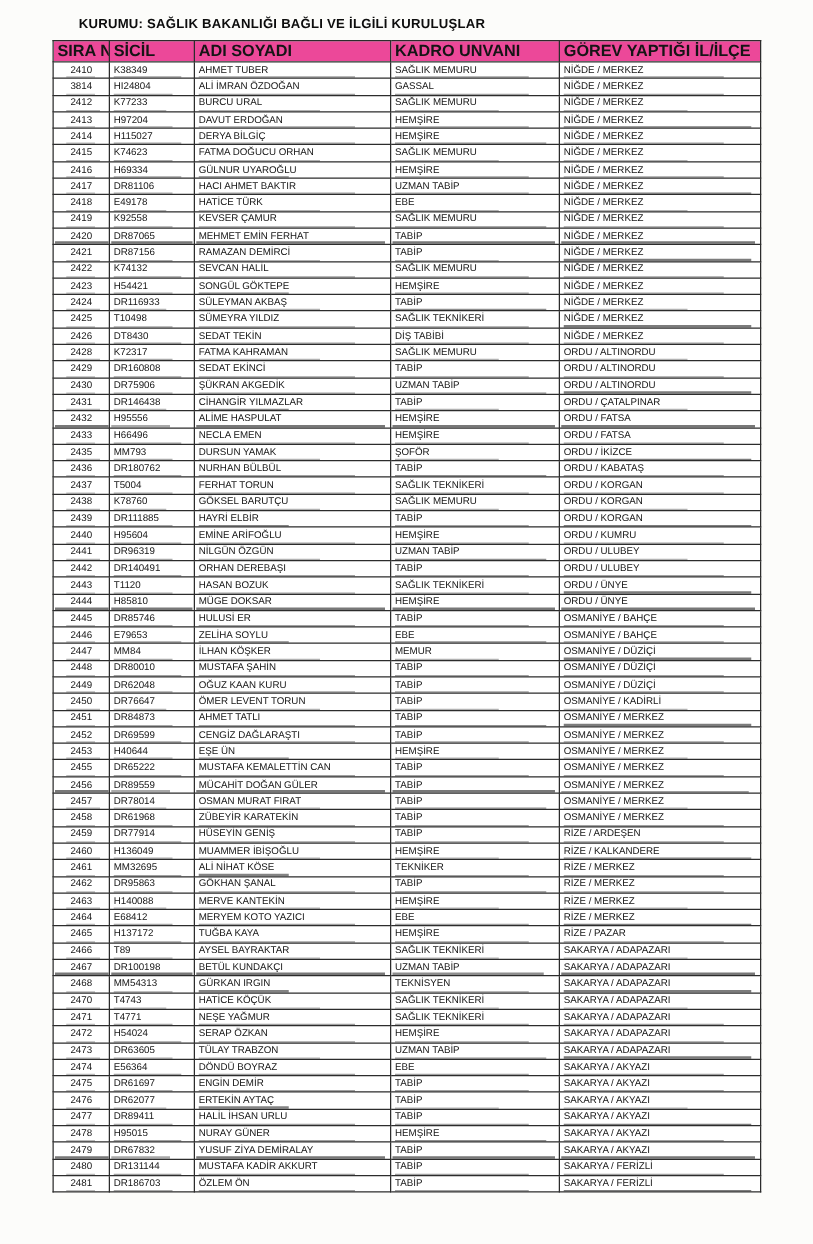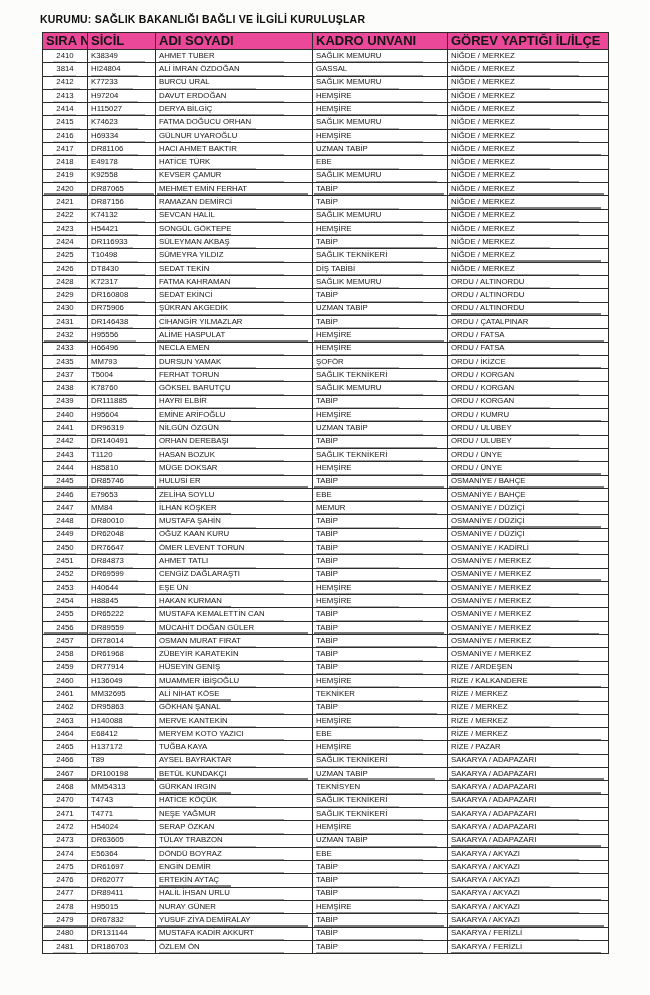--- a/index.html
+++ b/index.html
@@ -11,21 +11,21 @@
   }
   .page {
     position: relative;
     width: 650px;
     height: 995px;
     background: #fcfcfa;
     overflow: hidden;
   }
   .doc-title {
     position: absolute;
-    left: 40px;
+    left: 63px;
     top: 13px;
     font-size: 10.5px;
     font-weight: bold;
     letter-spacing: 0.2px;
     color: #0d0d0d;
     white-space: nowrap;
   }
   table.personnel {
     position: absolute;
     left: 42px;
@@ -261,20 +261,27 @@
           <td>ORDU / FATSA</td>
         </tr>
         <tr>
           <td>2435</td>
           <td>MM793</td>
           <td>DURSUN YAMAK</td>
           <td>ŞOFÖR</td>
           <td>ORDU / İKİZCE</td>
         </tr>
         <tr>
+          <td>2436</td>
+          <td>DR180762</td>
+          <td>NURHAN BÜLBÜL</td>
+          <td>TABİP</td>
+          <td>ORDU / KABATAŞ</td>
+        </tr>
+        <tr>
           <td>2437</td>
           <td>T5004</td>
           <td>FERHAT TORUN</td>
           <td>SAĞLIK TEKNİKERİ</td>
           <td>ORDU / KORGAN</td>
         </tr>
         <tr>
           <td>2438</td>
           <td>K78760</td>
           <td>GÖKSEL BARUTÇU</td>
@@ -380,27 +387,20 @@
           <td>OSMANİYE / MERKEZ</td>
         </tr>
         <tr>
           <td>2453</td>
           <td>H40644</td>
           <td>EŞE ÜN</td>
           <td>HEMŞİRE</td>
           <td>OSMANİYE / MERKEZ</td>
         </tr>
         <tr>
-          <td>2454</td>
-          <td>H88845</td>
-          <td>HAKAN KURMAN</td>
-          <td>HEMŞİRE</td>
-          <td>OSMANİYE / MERKEZ</td>
-        </tr>
-        <tr>
           <td>2455</td>
           <td>DR65222</td>
           <td>MUSTAFA KEMALETTİN CAN</td>
           <td>TABİP</td>
           <td>OSMANİYE / MERKEZ</td>
         </tr>
         <tr>
           <td>2456</td>
           <td>DR89559</td>
           <td>MÜCAHİT DOĞAN GÜLER</td>

